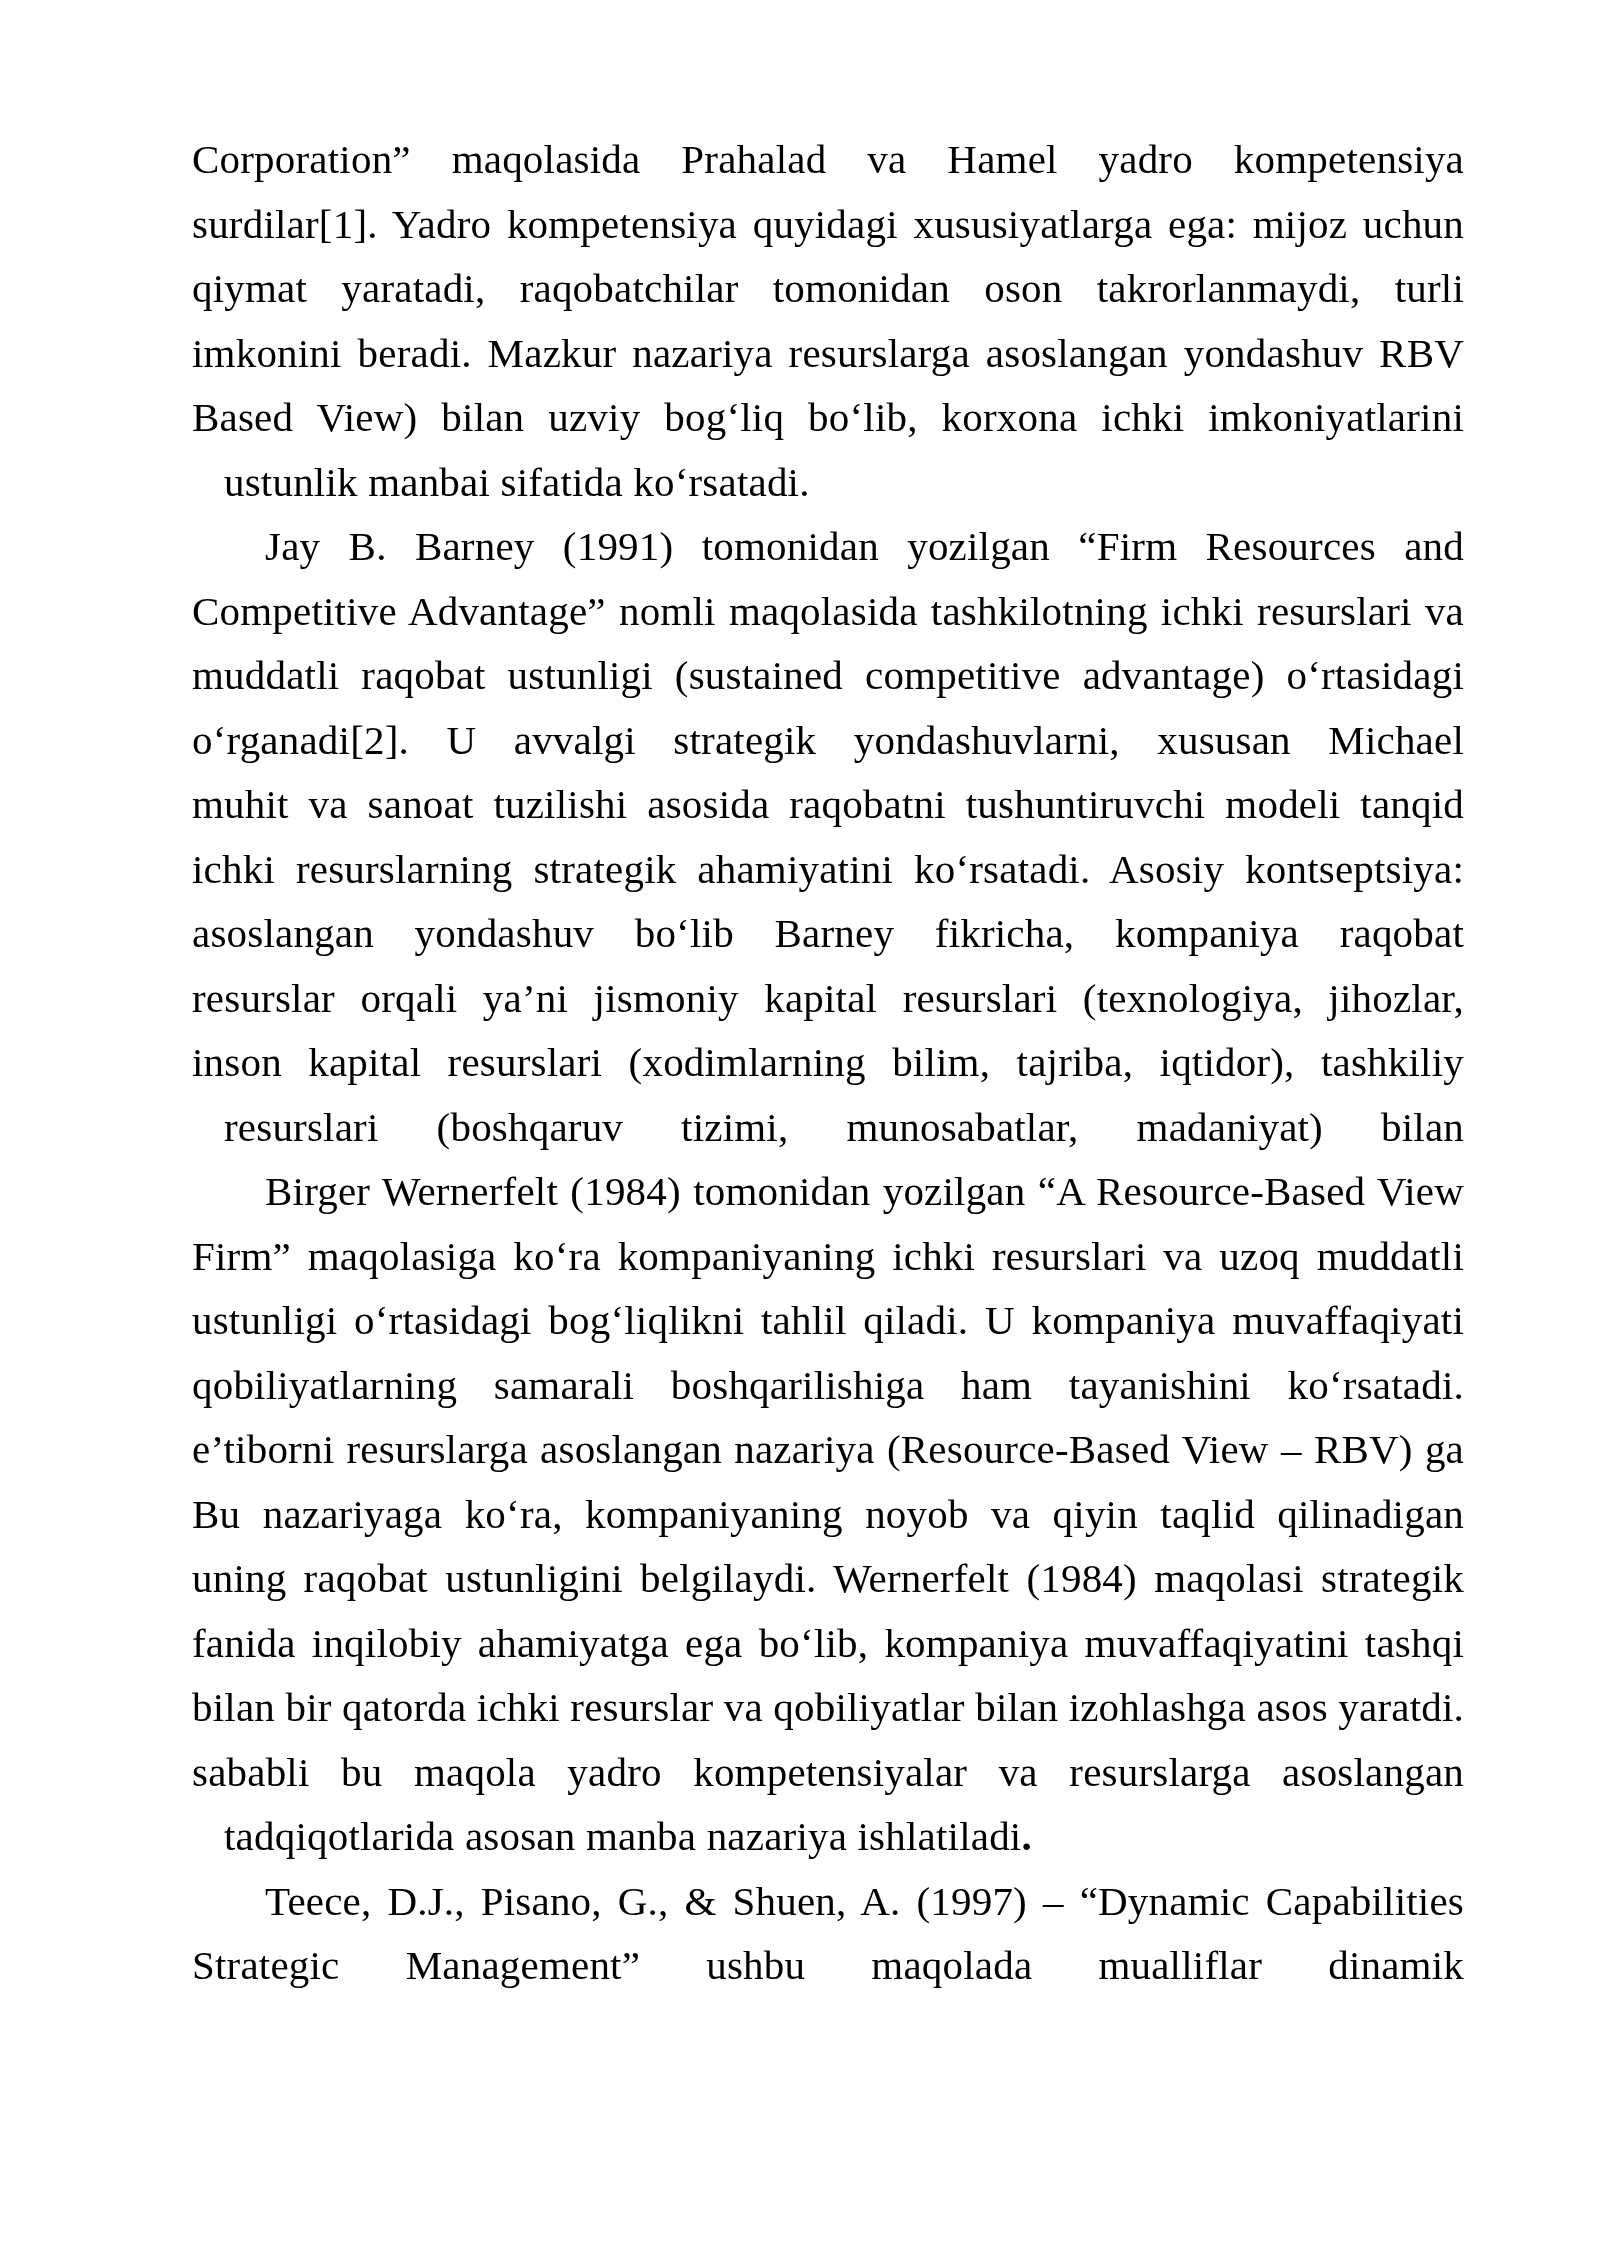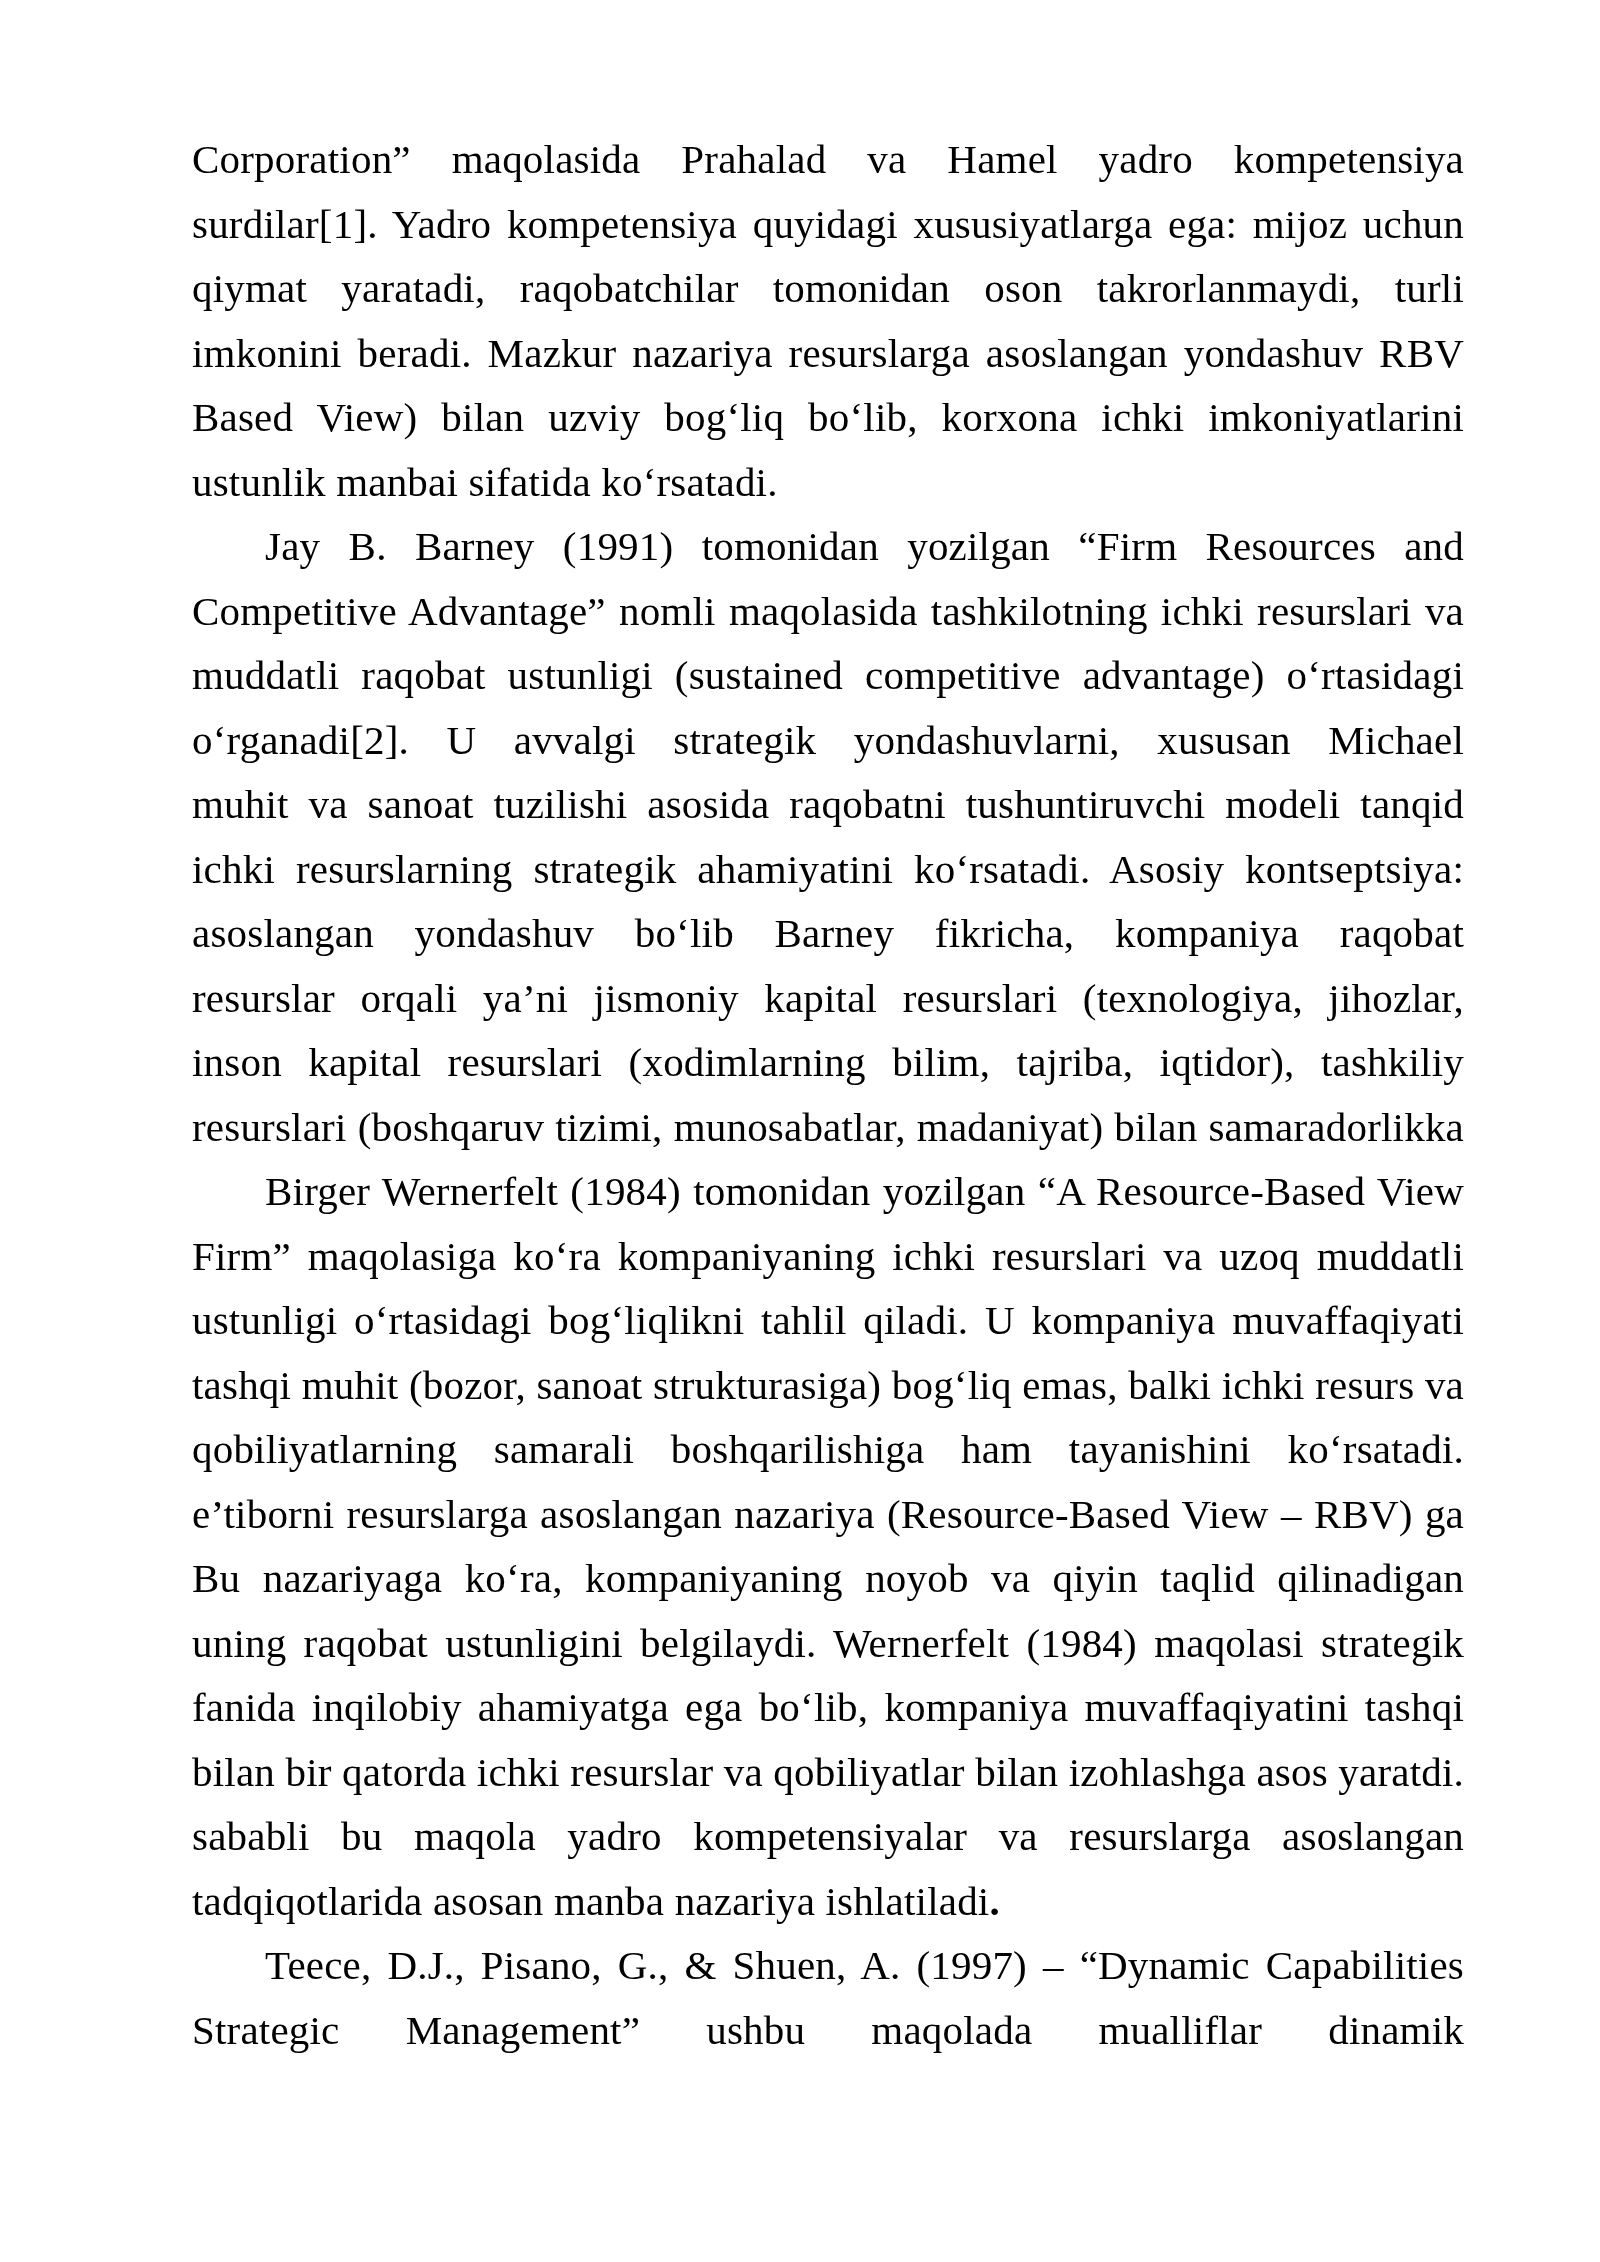--- a/index.html
+++ b/index.html
@@ -26,20 +26,21 @@
   }
   .para { margin: 0; padding: 0; }
   .line {
     text-align: justify;
     text-align-last: justify;
     height: 64.5px;
     overflow: hidden;
   }
   .line.last {
     text-align-last: left;
+    margin-left: 32px;
   }
   .line.indent {
     text-indent: 73px;
   }
   .bold-dot {
     font-weight: bold;
   }
 </style>
 </head>
 <body>
@@ -66,21 +67,20 @@
       <div class="line">asoslangan yondashuv bo‘lib Barney fikricha, kompaniya raqobat ustunligiga</div>
       <div class="line">resurslar orqali ya’ni jismoniy kapital resurslari (texnologiya, jihozlar, obyektlar),</div>
       <div class="line">inson kapital resurslari (xodimlarning bilim, tajriba, iqtidor), tashkiliy kapital</div>
       <div class="line last">resurslari (boshqaruv tizimi, munosabatlar, madaniyat) bilan samaradorlikka erishadi.</div>
     </div>
 
     <div class="para">
       <div class="line indent">Birger Wernerfelt (1984) tomonidan yozilgan “A Resource-Based View of the</div>
       <div class="line">Firm” maqolasiga ko‘ra kompaniyaning ichki resurslari va uzoq muddatli raqobat</div>
       <div class="line">ustunligi o‘rtasidagi bog‘liqlikni tahlil qiladi. U kompaniya muvaffaqiyati faqat</div>
-      <div class="line">tashqi muhit (bozor, sanoat strukturasiga) bog‘liq emas, balki ichki resurs va</div>
       <div class="line">qobiliyatlarning samarali boshqarilishiga ham tayanishini ko‘rsatadi. Maqola asosiy</div>
       <div class="line">e’tiborni resurslarga asoslangan nazariya (Resource-Based View – RBV) ga qaratadi.</div>
       <div class="line">Bu nazariyaga ko‘ra, kompaniyaning noyob va qiyin taqlid qilinadigan resurslari</div>
       <div class="line">uning raqobat ustunligini belgilaydi. Wernerfelt (1984) maqolasi strategik menejment</div>
       <div class="line">fanida inqilobiy ahamiyatga ega bo‘lib, kompaniya muvaffaqiyatini tashqi muhit</div>
       <div class="line">bilan bir qatorda ichki resurslar va qobiliyatlar bilan izohlashga asos yaratdi. Shu</div>
       <div class="line">sababli bu maqola yadro kompetensiyalar va resurslarga asoslangan nazariya</div>
       <div class="line last"><span>tadqiqotlarida asosan manba nazariya ishlatiladi</span><span class="bold-dot">.</span></div>
     </div>
 

